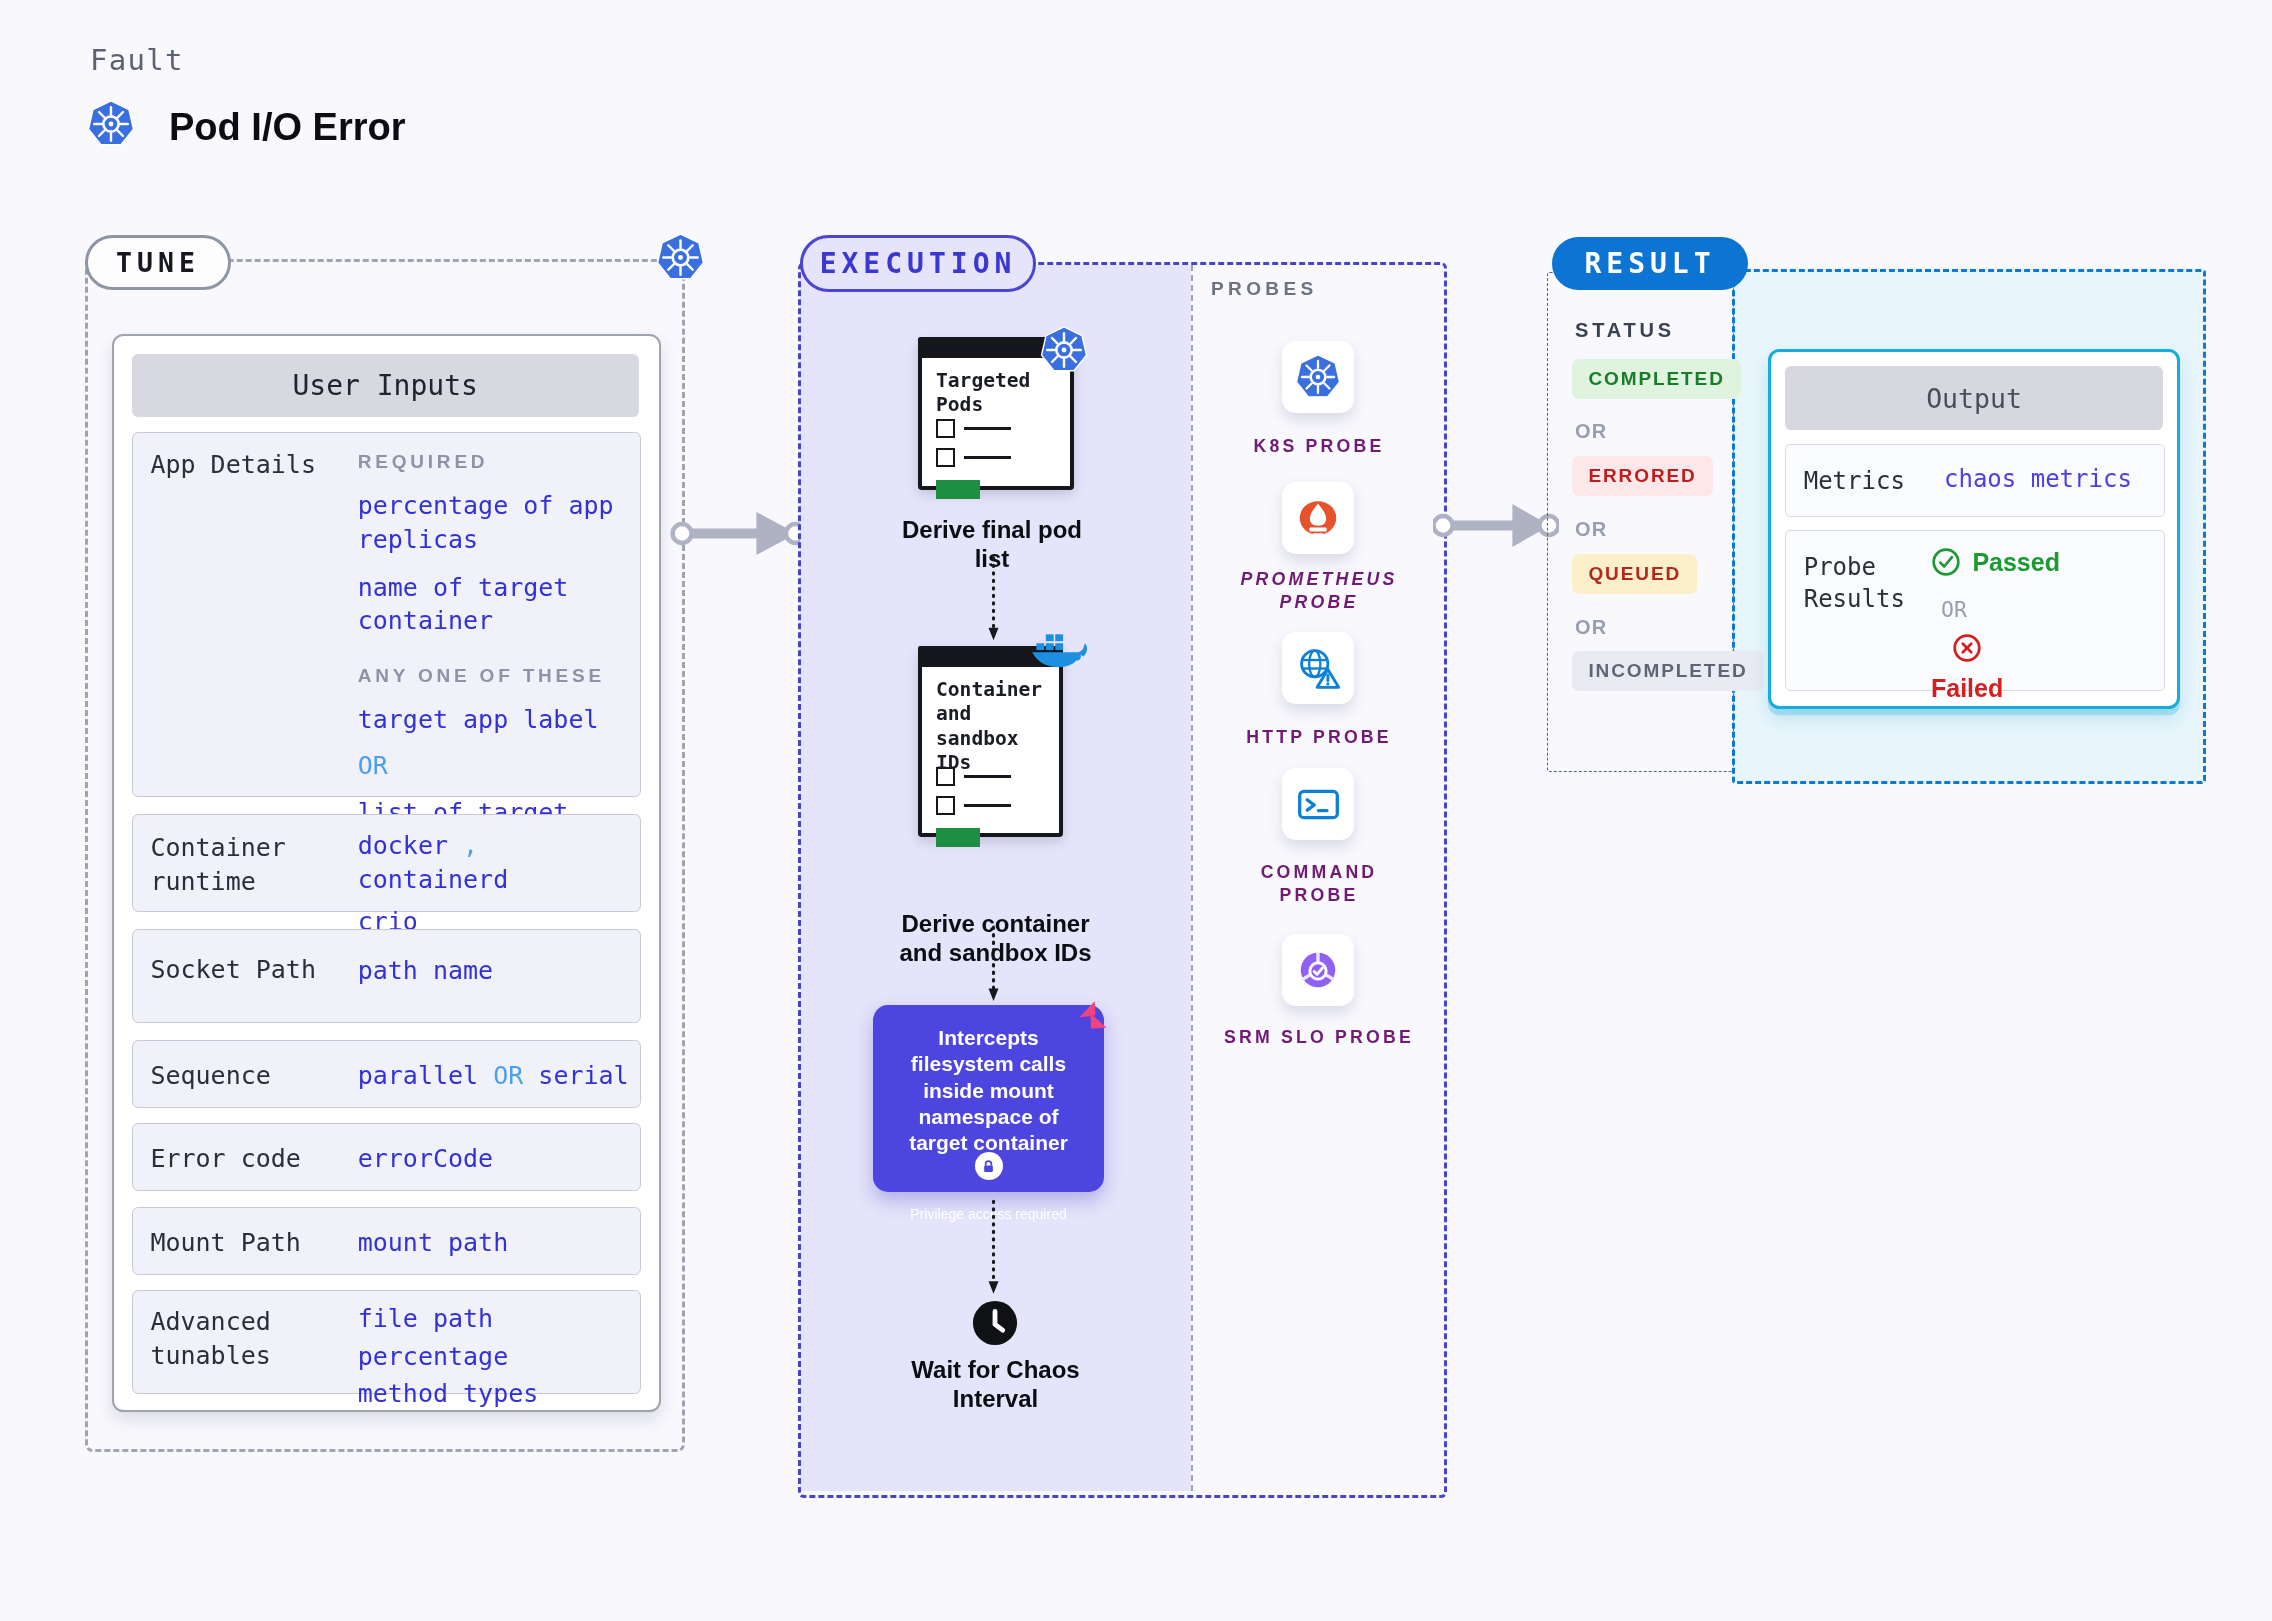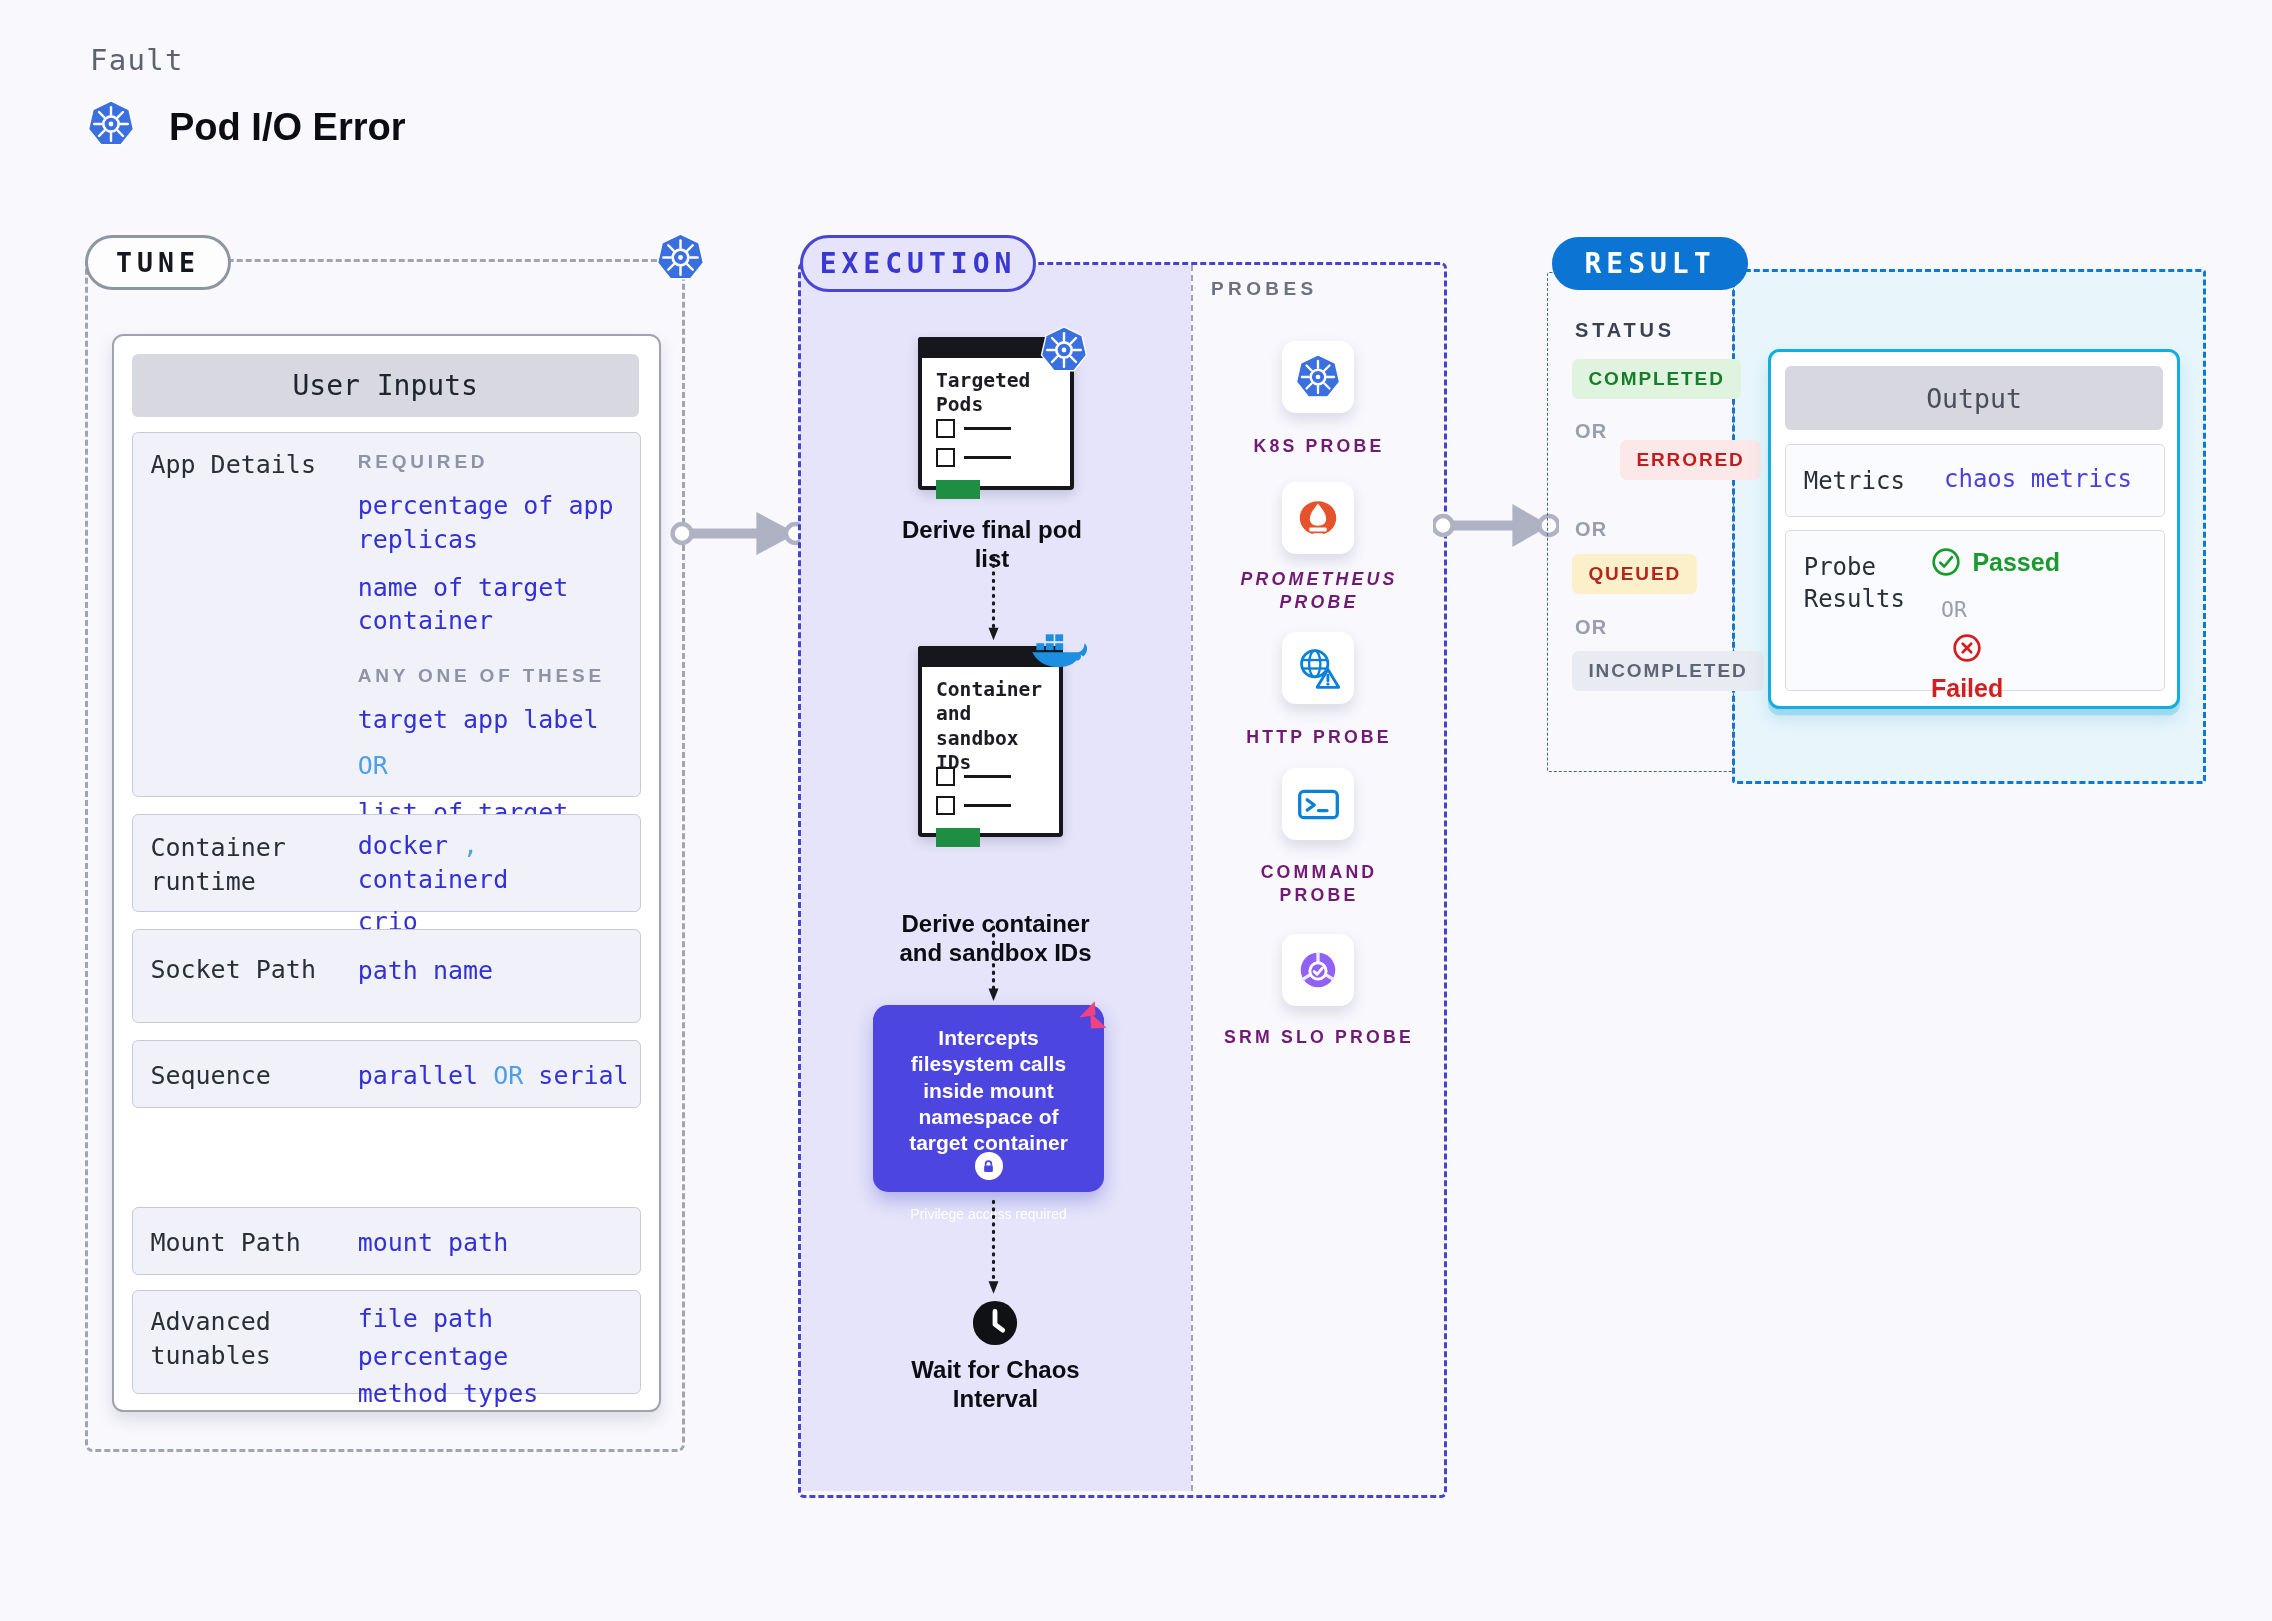--- a/index.html
+++ b/index.html
@@ -208,20 +208,24 @@
     <div class="abs ui-row" style="left:17.7px;top:593px;width:507px;height:92px;">
       <div class="abs ui-label" style="left:17.7px;top:23px;width:190px;">Socket Path</div>
       <div class="abs ui-val" style="left:225px;top:24px;">path name</div>
     </div>
 
     <div class="abs ui-row" style="left:17.7px;top:704px;width:507px;height:66px;">
       <div class="abs ui-label" style="left:17.7px;top:17.7px;width:190px;">Sequence</div>
       <div class="abs ui-val" style="left:225px;top:17.7px;"><span>parallel</span> <span class="ui-accent">OR</span> <span>serial</span></div>
     </div>
 
+    <div class="abs ui-row" style="left:17.7px;top:787px;width:507px;height:66px;">
+      <div class="abs ui-label" style="left:17.7px;top:17.7px;width:190px;">Error code</div>
+      <div class="abs ui-val" style="left:225px;top:17.7px;">errorCode</div>
+    </div>
 
     <div class="abs ui-row" style="left:17.7px;top:871px;width:507px;height:66px;">
       <div class="abs ui-label" style="left:17.7px;top:17.7px;width:190px;">Mount Path</div>
       <div class="abs ui-val" style="left:225px;top:17.7px;">mount path</div>
     </div>
 
     <div class="abs ui-row" style="left:17.7px;top:954px;width:507px;height:102px;">
       <div class="abs ui-label" style="left:17.7px;top:14px;width:190px;">Advanced tunables</div>
       <div class="abs" style="left:225px;top:11.4px;width:272px;">
         <div class="ui-val">file path</div>
@@ -362,21 +366,21 @@
     <circle cx="184" cy="50" r="15" fill="#ffffff" stroke="#afb2c3" stroke-width="7"></circle>
   </svg>
 
   <div class="abs cyan-panel" style="left:1732px;top:269px;width:468px;height:509px;"></div>
   <div class="abs status-box" style="left:1547px;top:272px;width:185px;height:498px;"></div>
   <div class="abs badge-pill badge-result" style="left:1552px;top:237px;width:196px;height:53px;">RESULT</div>
 
   <div class="abs status-head" style="left:1575px;top:319px;">STATUS</div>
   <div class="abs st-badge st-completed" style="left:1572px;top:359px;">COMPLETED</div>
   <div class="abs st-or" style="left:1575px;top:420px;">OR</div>
-  <div class="abs st-badge st-errored" style="left:1572px;top:440px;margin-left:48px;">ERRORED</div>
+  <div class="abs st-badge st-errored" style="left:1572px;top:456px;">ERRORED</div>
   <div class="abs st-or" style="left:1575px;top:518px;">OR</div>
   <div class="abs st-badge st-queued" style="left:1572px;top:554px;">QUEUED</div>
   <div class="abs st-or" style="left:1575px;top:616px;">OR</div>
   <div class="abs st-badge st-incompleted" style="left:1572px;top:651px;">INCOMPLETED</div>
 
   <div class="abs output-card" style="left:1768px;top:349px;width:406px;height:354px;">
     <div class="abs out-header" style="left:14px;top:14px;width:378px;height:64px;">Output</div>
 
     <div class="abs out-row" style="left:14px;top:92px;width:378px;height:71px;">
       <div class="abs out-label" style="left:17.7px;top:20px;">Metrics</div>

